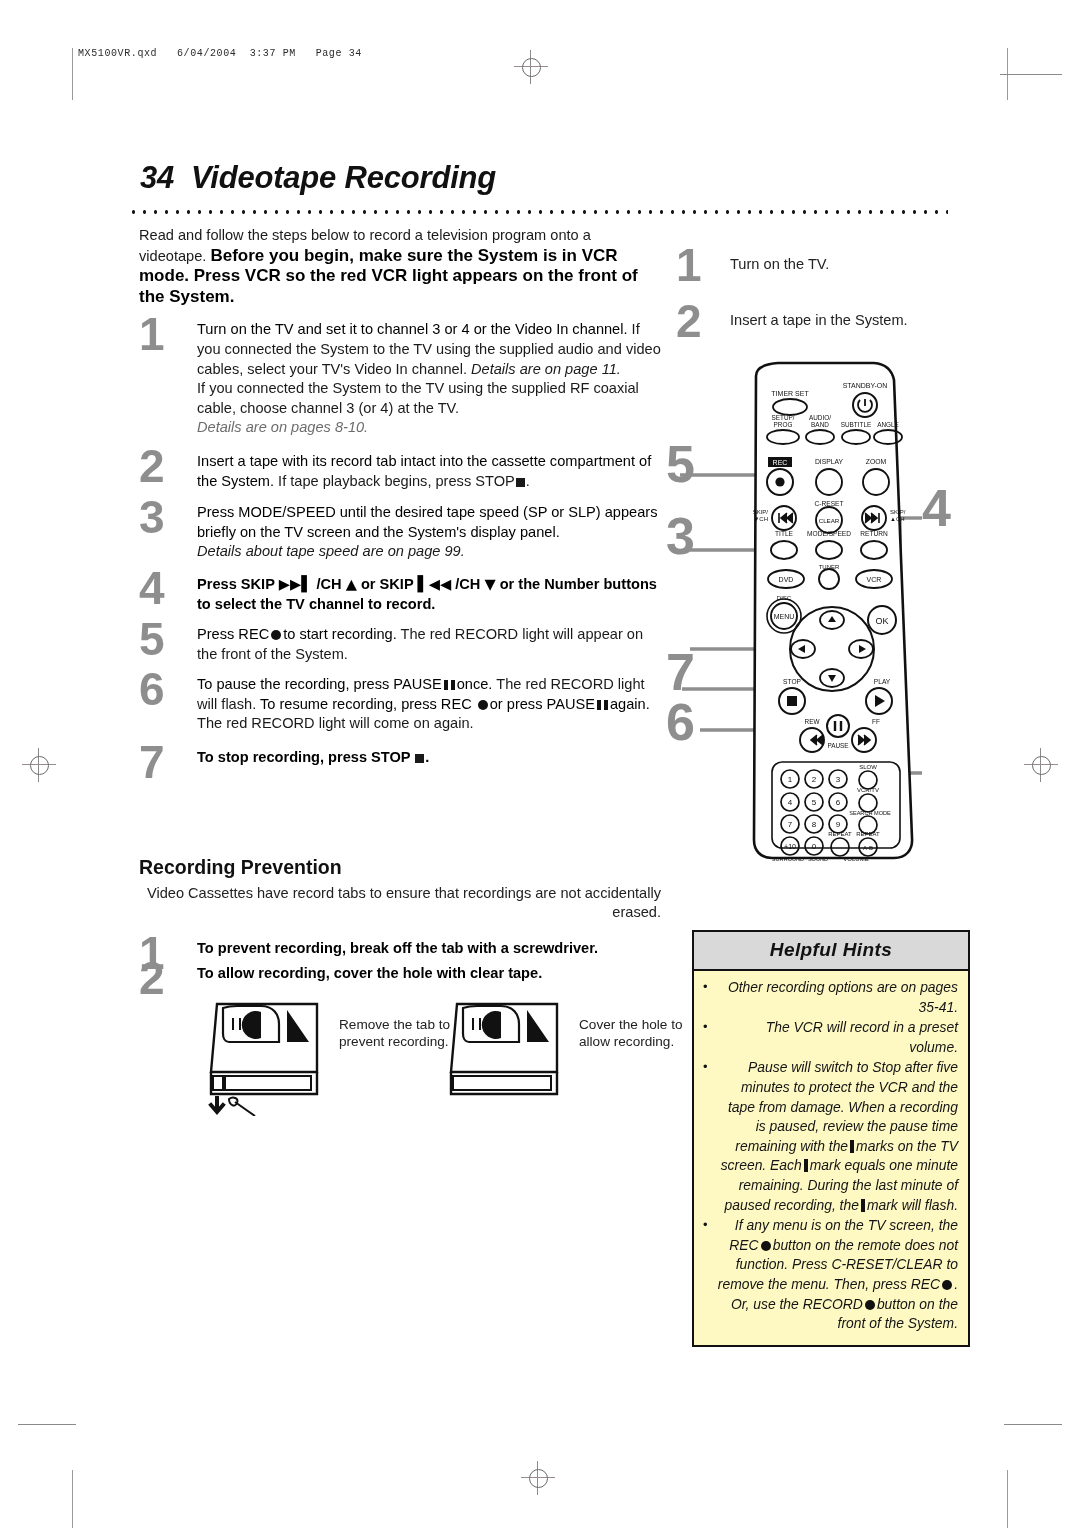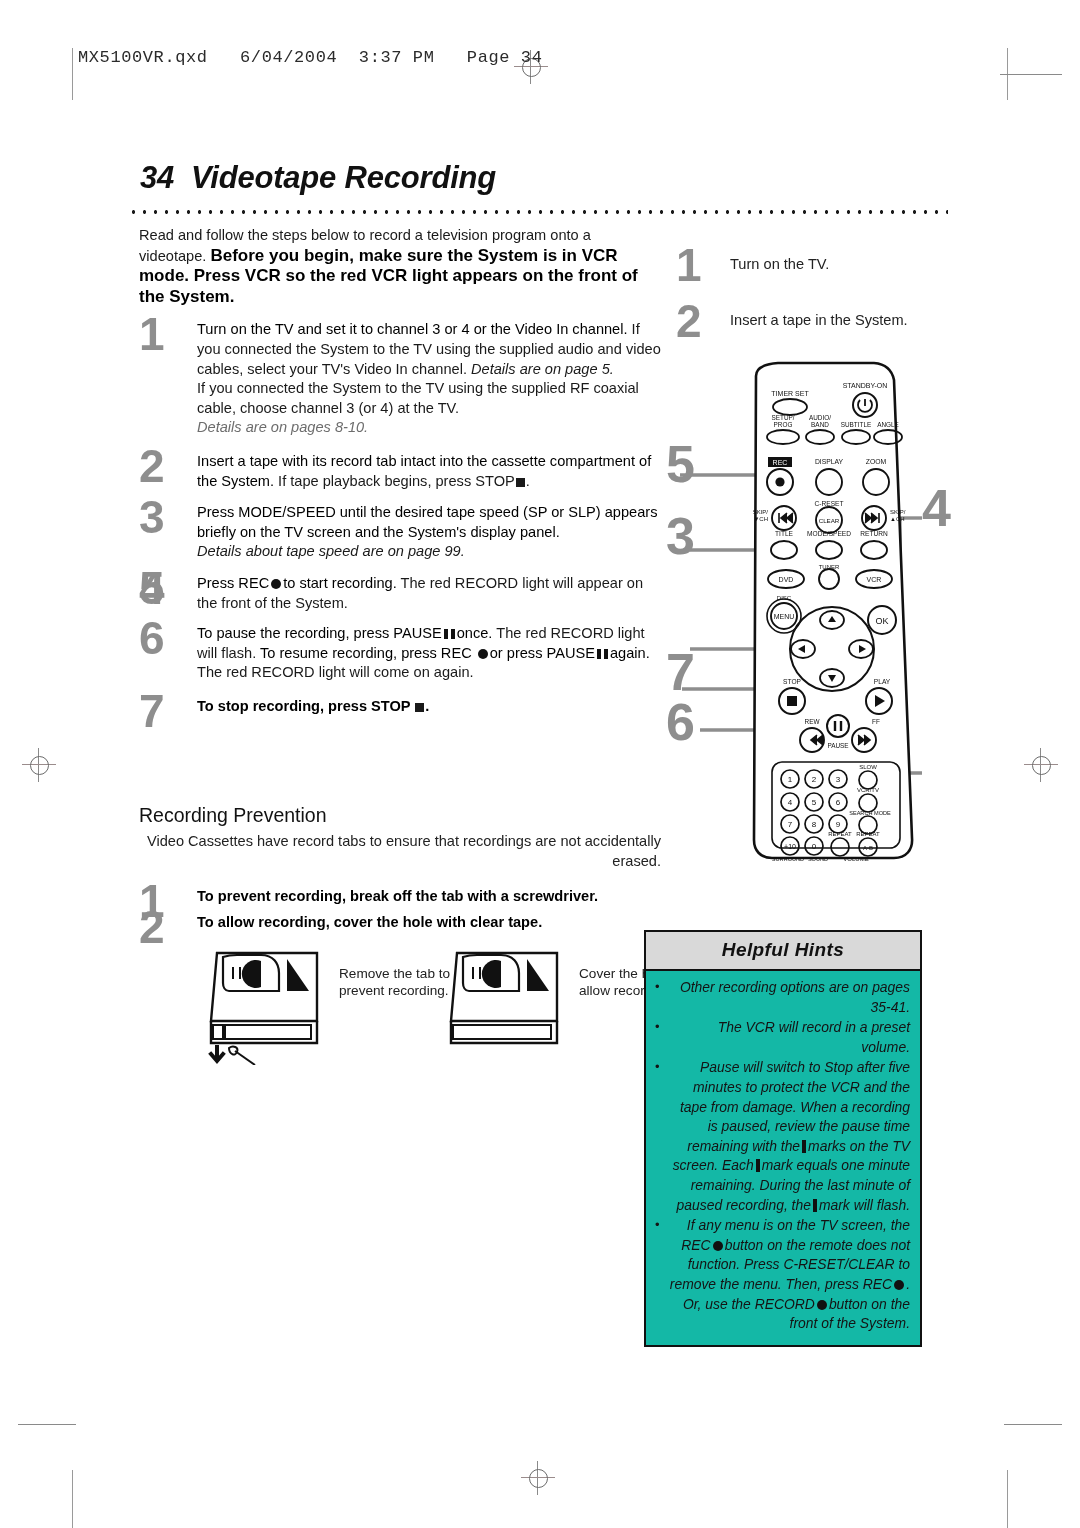--- a/index.html
+++ b/index.html
@@ -18,21 +18,21 @@
   .reg .circ{position:absolute;left:8px;top:8px;width:17px;height:17px;border:1px solid #6b6b6b;border-radius:50%;}
   .reg .vl{position:absolute;left:16px;top:0;width:1px;height:34px;background:#8a8a8a;}
   .reg .hl{position:absolute;top:16px;left:0;height:1px;width:34px;background:#9a8c8c;}
   .trim-v{position:absolute;width:1px;background:#9a9a9a;}
   .trim-h{position:absolute;height:1px;background:#8a8a8a;}
 
   
   .filehdr{
     position:absolute;left:78px;top:48px;
     font-family:"Liberation Mono","DejaVu Sans Mono",monospace;
-    font-size:17px;letter-spacing:.6px;color:#2b2b2b;white-space:pre;
+    font-size:10px;letter-spacing:.6px;color:#2b2b2b;white-space:pre;
   }
 
   
   .title{
     position:absolute;left:140px;top:160px;
     font-size:31px;font-weight:bold;font-style:italic;
     letter-spacing:-.2px;color:#111;
   }
   .dotrule{
     position:absolute;left:128px;top:208px;width:820px;height:8px;
@@ -62,21 +62,21 @@
   .step .txt .b{font-weight:normal;}
 
   .sym{font-family:"DejaVu Sans",sans-serif;}
   .sq{display:inline-block;width:9px;height:9px;background:#1a1a1a;vertical-align:-1px;margin:0 1px;}
   .dot{display:inline-block;width:10px;height:10px;border-radius:50%;background:#111;vertical-align:-1px;margin:0 2px;}
   .pausebars{display:inline-block;width:11px;height:10px;vertical-align:-1px;margin:0 2px;
     background:linear-gradient(to right,#111 0 4px,#fff 4px 7px,#111 7px 11px);}
   .barmark{display:inline-block;width:4px;height:13px;background:#111;vertical-align:-2px;margin:0 2px;}
 
   
-  .h2{font-size:19.5px;font-weight:normal;color:#111;margin-top:0;}
+  .h2{font-size:19.5px;font-weight:bold;color:#111;margin-top:0;}
 
   
   .figs{position:relative;margin-top:14px;height:118px;}
   .fig{position:absolute;top:0;}
   .figcap{position:absolute;font-size:13.6px;line-height:17.5px;color:#222;}
 
   
   .rstep{position:relative;min-height:52px;}
   .rstep .num{
     position:absolute;left:0;top:-6px;
@@ -86,22 +86,22 @@
 
   
   .remotewrap{position:absolute;left:660px;top:358px;width:300px;height:530px;}
   .callout{
     position:absolute;font-size:52px;line-height:52px;font-weight:bold;color:#8e8e8e;
     letter-spacing:-2px;
   }
 
   
   .hints{
-    position:absolute;left:644px;top:930px;width:274px;
-    border:2.2px solid #111;background:#14b8a6;
+    position:absolute;left:692px;top:930px;width:274px;
+    border:2.2px solid #111;background:#fef9c3;
   }
   .hints-hd{
     background:#d9d9d9;border-bottom:2.2px solid #111;
     text-align:center;font-size:19px;font-weight:bold;font-style:italic;
     padding:7px 0 8px;color:#111;letter-spacing:.4px;
   }
   .hints-bd{padding:7px 10px 10px 8px;}
   .hint{
     position:relative;padding-left:14px;margin-bottom:1px;
     font-size:13.9px;line-height:19.6px;font-style:italic;color:#141414;text-align:right;
@@ -150,21 +150,21 @@
   </div>
   <div class="dotrule"></div>
 
   <div class="colL">
 
     <p class="intro"><span>Read and follow the steps below to record a television program onto a videotape. </span><span class="b">Before you begin, make sure the System is in VCR mode. Press VCR so the red VCR light appears on the front of the System.</span></p>
 
     <div class="step" style="margin-top:13px;">
       <div class="num">1</div>
       <div class="txt">
-        <span class="b">Turn on the TV and set it to channel 3 or 4 or the Video In channel.</span><span> If you connected the System to the TV using the supplied audio and video cables, select your TV's Video In channel. </span><span class="it">Details are on page 5.</span><br>
+        <span class="b">Turn on the TV and set it to channel 3 or 4 or the Video In channel.</span><span> If you connected the System to the TV using the supplied audio and video cables, select your TV's Video In channel. </span><span class="it">Details are on page 11.</span><br>
         <span>If you connected the System to the TV using the supplied RF coaxial cable, choose channel 3 (or 4) at the TV.</span><br>
         <span class="it" style="color:#6d6d6d">Details are on pages 8-10.</span>
       </div>
     </div>
 
     <div class="step" style="margin-top:14px;">
       <div class="num">2</div>
       <div class="txt">
         <span class="b">Insert a tape with its record tab intact into the cassette compartment of the System.</span><span> If tape playback begins, press STOP</span><span class="sq"></span>.
       </div>
@@ -173,20 +173,31 @@
     <div class="step" style="margin-top:12px;">
       <div class="num">3</div>
       <div class="txt">
         <span class="b">Press MODE/SPEED until the desired tape speed (SP or SLP) appears briefly on the TV screen and the System's display panel.</span><br>
         <span class="it">Details about tape speed are on page 99.</span>
       </div>
     </div>
 
     <div class="step" style="margin-top:12px;">
       <div class="num">4</div>
+      <div class="txt b">
+        <span>Press SKIP</span>
+        <span class="sym">▶▶▌</span>
+        <span>/CH</span>
+        <span class="sym">▲</span>
+        <span>or SKIP</span>
+        <span class="sym">▌◀◀</span>
+        <span>/CH</span>
+        <span class="sym">▼</span>
+        <span>or the Number buttons to select the TV channel to record.</span>
+      </div>
     </div>
 
     <div class="step" style="margin-top:11px;">
       <div class="num">5</div>
       <div class="txt">
         <span class="b">Press REC</span><span class="dot"></span><span class="b">to start recording.</span><span> The red RECORD light will appear on the front of the System.</span>
       </div>
     </div>
 
     <div class="step" style="margin-top:11px;">

